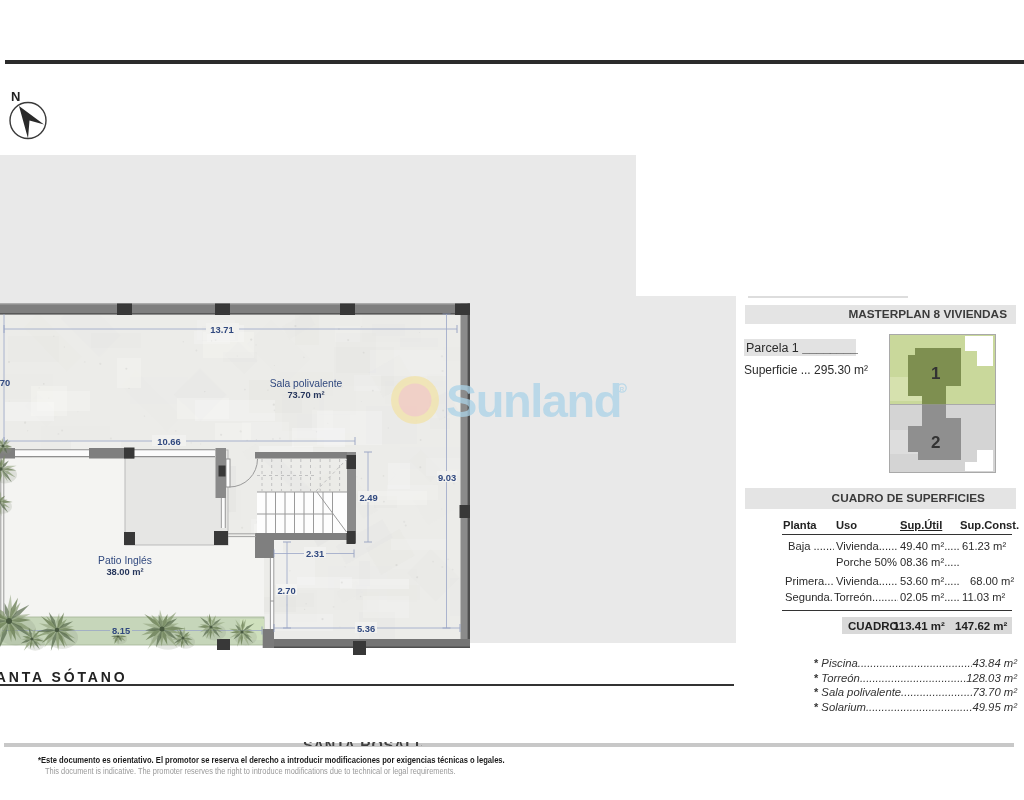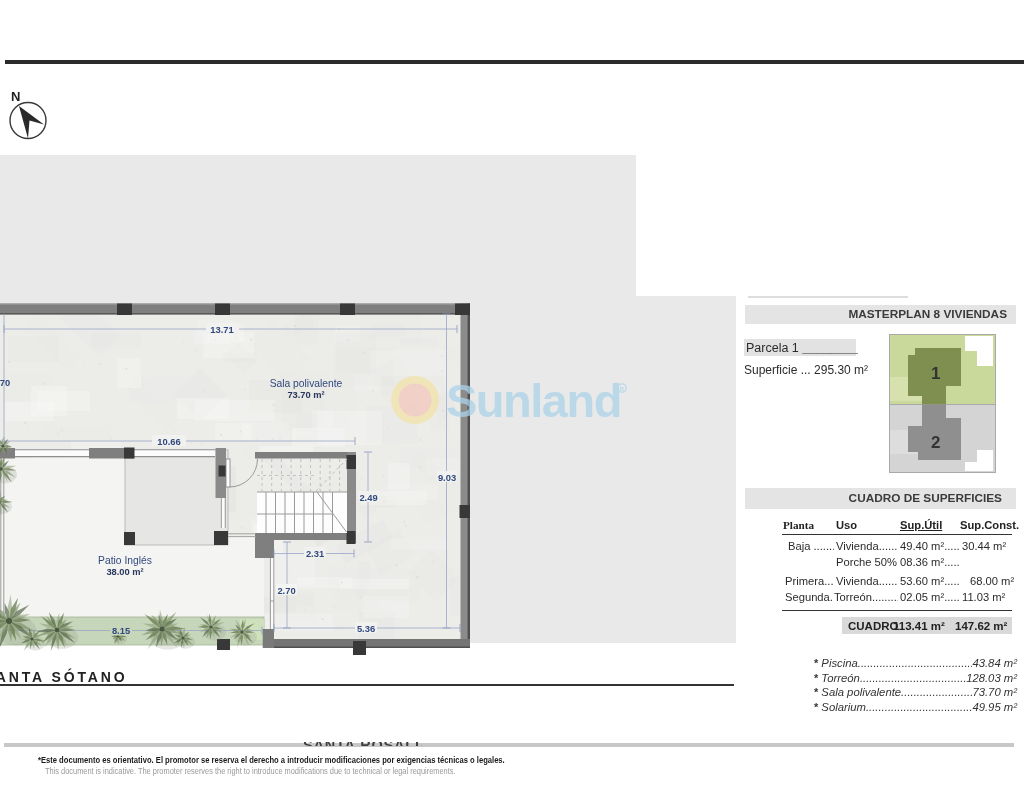--- a/index.html
+++ b/index.html
@@ -741,36 +741,36 @@
   <polygon points="88,116 104,116 104,137 76,137 76,128 88,128" fill="#ffffff"></polygon>
 
   <polygon points="26,14 72,14 72,52 57,52 57,70.5 33,70.5 33,62 19,62 19,21 26,21" fill="#7e8f50"></polygon>
 
   <polygon points="33,70.5 57,70.5 57,84 72,84 72,126 29,126 29,118 19,118 19,92 33,92" fill="#8f8f8f"></polygon>
 
   <text x="42" y="45" font-size="17" font-weight="bold" fill="#333333" font-family="Liberation Sans, sans-serif">1</text>
   <text x="42" y="114" font-size="17" font-weight="bold" fill="#333333" font-family="Liberation Sans, sans-serif">2</text>
 </svg>
 
-<div class="abs" style="left:745px;top:488px;width:271px;height:21px;background:#e4e4e4;font-size:11.8px;font-weight:bold;color:#3b3b3b;text-align:right;line-height:21px;box-sizing:border-box;"><span style="padding-right:14px;">CUADRO DE SUPERFICIES</span></div>
+<div class="abs" style="left:745px;top:488px;width:271px;height:21px;background:#e4e4e4;font-size:11.8px;font-weight:bold;color:#3b3b3b;text-align:right;line-height:21px;box-sizing:border-box;"><span style="padding-right:31px;">CUADRO DE SUPERFICIES</span></div>
 
 <div class="abs" style="left:0;top:518.5px;font-size:11.2px;font-weight:bold;color:#222;">
-  <span class="abs" style="left:783px;font-family:Liberation Serif, serif;">Planta</span>
+  <span class="abs" style="left:783px;">Planta</span>
   <span class="abs" style="left:836px;">Uso</span>
   <span class="abs" style="left:900px;text-decoration:underline;">Sup.Útil</span>
   <span class="abs" style="left:960px;">Sup.Const.</span>
 </div>
 
 <div class="abs" style="left:782px;top:533.5px;width:230px;height:1.8px;background:#333;"></div>
 
 <div class="abs" style="left:0;top:540px;font-size:11.2px;color:#2b2b2b;white-space:nowrap;">
   <span class="abs" style="left:788px;width:46px;overflow:hidden;">Baja ..........</span>
   <span class="abs" style="left:836px;width:62px;overflow:hidden;">Vivienda.........</span>
   <span class="abs" style="left:900px;width:60px;overflow:hidden;">49.40 m²......</span>
-  <span class="abs" style="left:962px;">30.44 m²</span>
+  <span class="abs" style="left:962px;">61.23 m²</span>
 </div>
 <div class="abs" style="left:0;top:555.5px;font-size:11.2px;color:#2b2b2b;white-space:nowrap;">
   <span class="abs" style="left:836px;width:62px;overflow:hidden;">Porche 50%</span>
   <span class="abs" style="left:900px;width:60px;overflow:hidden;">08.36 m²......</span>
   <span class="abs" style="left:1008px;margin-left:44px;">08.36 m²</span>
 </div>
 <div class="abs" style="left:0;top:575px;font-size:11.2px;color:#2b2b2b;white-space:nowrap;">
   <span class="abs" style="left:785px;width:49px;overflow:hidden;">Primera.......</span>
   <span class="abs" style="left:836px;width:62px;overflow:hidden;">Vivienda.........</span>
   <span class="abs" style="left:900px;width:60px;overflow:hidden;">53.60 m²......</span>

